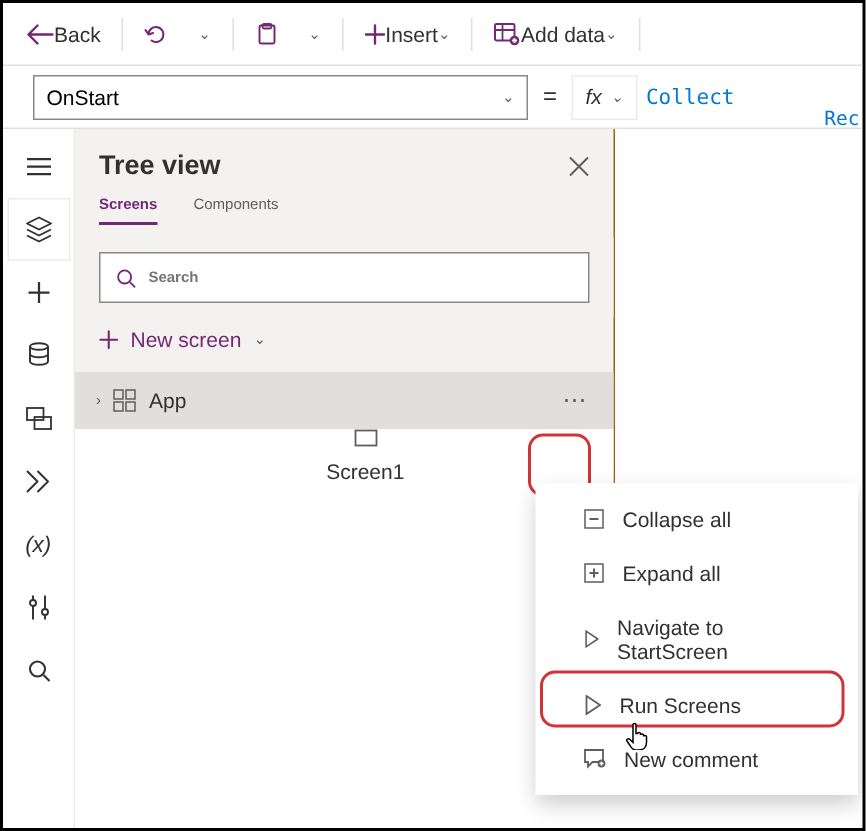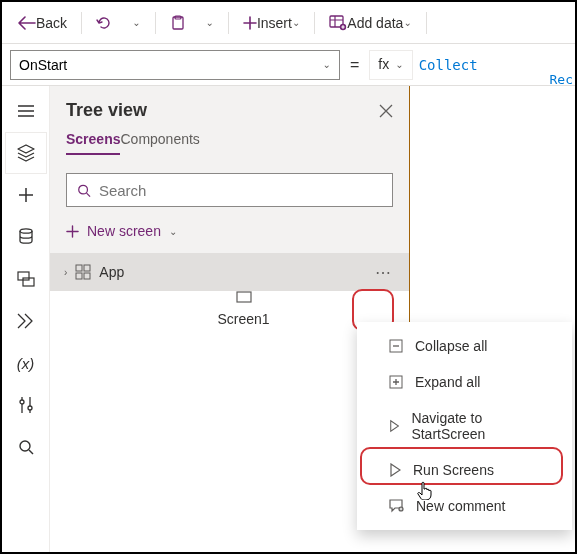--- a/index.html
+++ b/index.html
@@ -7,42 +7,42 @@
 
 
 .topbar { height: 42px; display: flex; align-items: center; padding: 0 8px; gap: 4px; font-size: 14px; color: #323130; border-bottom: 1px solid #e1dfdd; }
 .topbar .tbtn { display: inline-flex; align-items: center; gap: 0; padding: 4px 8px; cursor: pointer; color: #323130; }
 .topbar .purple { color: #742774; }
 .topbar .sep { width: 1px; height: 22px; background: #e1dfdd; margin: 0 2px; }
 .caret { font-size: 10px; color: #605e5c; }
 
 
 .formulabar { height: 42px; display: flex; align-items: center; border-bottom: 1px solid #e1dfdd; }
-.prop-select { display: flex; align-items: center; justify-content: space-between; width: 330px; height: 30px; border: 1px solid #8a8886; margin-left: 8px; padding: 0 8px; font-size: 14px; background: #fff; }
+.prop-select { display: flex; align-items: center; justify-content: space-between; width: 330px; height: 30px; border: 1px solid #8a8886; margin-left: 20px; padding: 0 8px; font-size: 14px; background: #fff; }
 .eq { padding: 0 10px; font-size: 16px; color: #323130; }
-.fx { display:flex; align-items:center; gap:6px; border:1px solid #edebe9; height:30px; padding:0 8px; font-size:14px; color:#323130;}
+.fx { display:flex; align-items:center; gap:6px; border:1px solid #edebe9; height:30px; padding:0 8px; font-style: italic; font-size:14px; color:#323130;}
 .formula-text { color:#0078d4; font-size:14px; padding-left:6px; font-family: Consolas, monospace; }
 .formula-text2 { color:#0078d4; font-size:13px; position:absolute; right:2px; top:70px; font-family: Consolas, monospace; margin-left: 17px; }
 
 
 .rail { position: absolute; left: 0; top: 84px; width: 48px; bottom: 0; background:#fff; border-right: 1px solid #edebe9; display:flex; flex-direction:column; align-items:center; padding-top:4px;}
 .rail .ritem { width: 42px; height: 42px; display:flex; align-items:center; justify-content:center; color:#323130; cursor:pointer; }
 .rail .ritem.active { background:#fff; border:1px solid #edebe9; }
 
 
 .treepanel { position:absolute; left:48px; top:84px; width: 360px; background:#f3f2f1; border-right: 1px solid #a16207; }
 .tp-head { display:flex; align-items:center; justify-content:space-between; padding:14px 16px 10px; }
 .tp-head h2 { font-size:18px; font-weight:600; color:#323130; }
 .tp-head .close { cursor:pointer; color:#605e5c; font-size:16px; }
-.tabs { display:flex; padding: 0 16px 8px; font-size:14px; color:#605e5c; }
+.tabs { display:flex; gap:24px; padding: 0 16px 8px; font-size:10px; color:#605e5c; }
 .tabs .tab { padding-bottom:6px; cursor:pointer; }
 .tabs .tab.active { color:#742774; border-bottom:2px solid #742774; font-weight:600; }
 .searchwrap { padding: 10px 16px; background:#f3f2f1;}
 .searchbox { height:34px; border:1px solid #8a8886; background:#fff; display:flex; align-items:center; padding:0 10px; gap:8px; font-size:14px; color:#605e5c;}
-.searchbox input { border:none; outline:none; width:100%; font-size:15px; }
+.searchbox input { border:none; outline:none; width:100%; font-size:10px;font-weight:bold; }
 .newscreen { display:flex; align-items:center; gap:8px; padding: 6px 16px 14px; font-size:14px; color:#742774; cursor:pointer;}
 .newscreen .plus { color:#742774; font-size:16px;}
 .treerow { display:flex; align-items:center; height:38px; padding:0 10px 0 14px; font-size:14px; color:#323130; gap:8px; background:#fff;}
 .treerow.app { background:#e1dfdd; }
 .treerow .chev { color:#605e5c; font-size:10px; }
 .treerow .more { margin-left:auto; width:30px; height:26px; display:flex; align-items:center; justify-content:center; font-size:16px; letter-spacing:2px; color:#605e5c; cursor:pointer;}
 .redbox1 { border:2px solid #d13438; border-radius:10px; width:42px; height:42px; position:absolute; pointer-events:none; }
 
 
 .ctx { position:absolute; left:355px; top:320px; width:215px; background:#fff; box-shadow: 0 6px 14px rgba(0,0,0,.2); padding:6px 0;}

